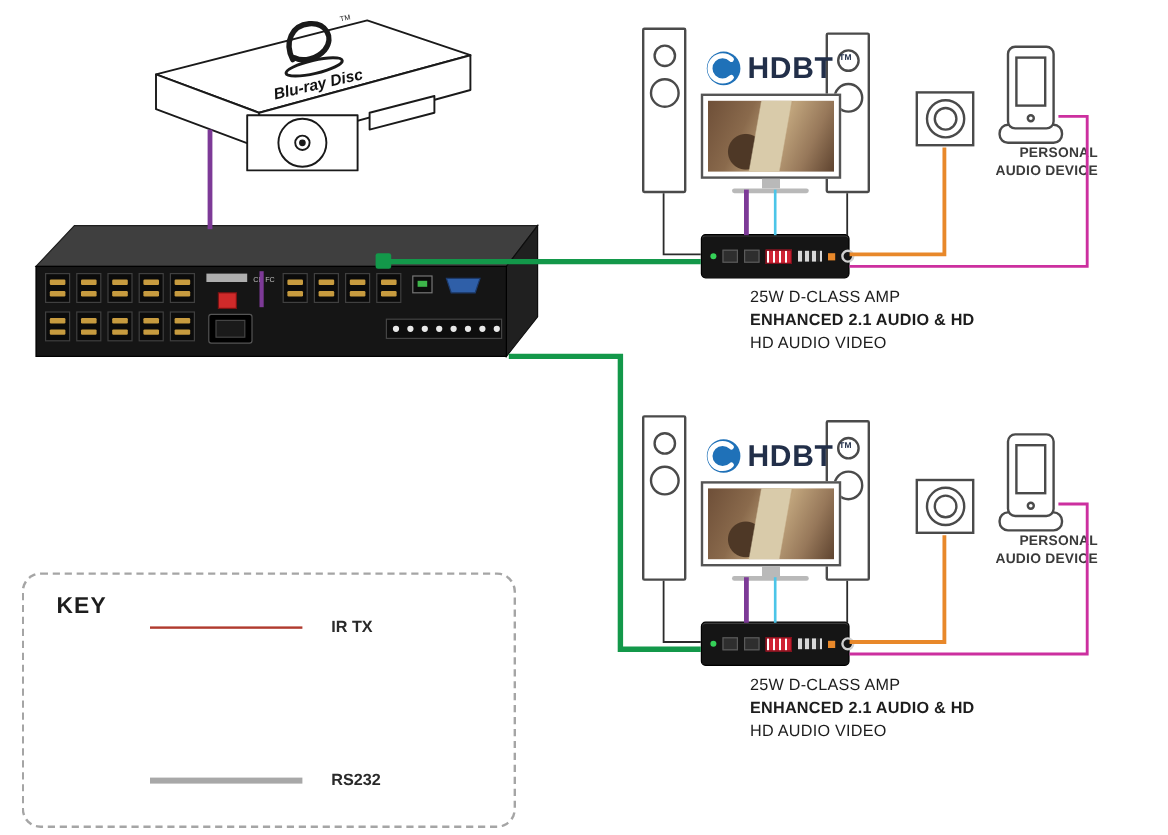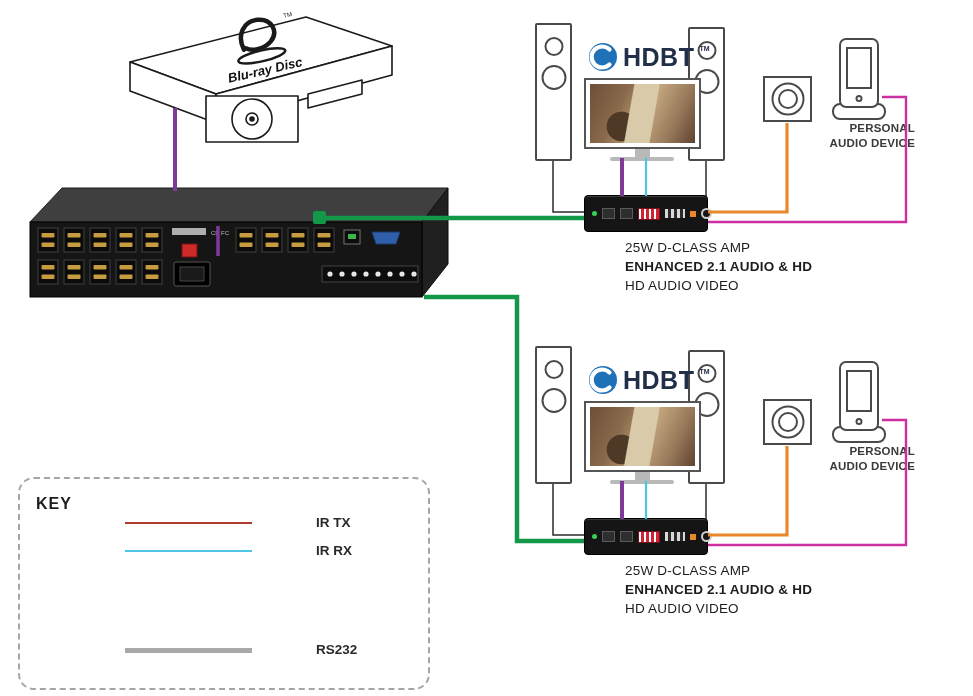--- a/index.html
+++ b/index.html
@@ -49,28 +49,28 @@
   .rx-led{width:5px;height:5px;border-radius:50%;background:#35d158;flex:none}
   .rx-port{width:13px;height:11px;background:#2e2e2e;border:1px solid #5a5a5a;flex:none}
   .rx-dip{width:22px;height:12px;background-color:#cf2233;background-image:repeating-linear-gradient(90deg,#fff 0 2px,rgba(0,0,0,0) 2px 5px);border:1px solid #7e0f1c;flex:none}
   .rx-pads{width:20px;height:9px;background:repeating-linear-gradient(90deg,#d8d8d8 0 3px,#2a2a2a 3px 6px);flex:none}
   .rx-sq{width:6px;height:6px;background:#e8882a;flex:none}
   .rx-jack{width:11px;height:11px;border:2px solid #cfcfcf;border-radius:50%;background:#151515;flex:none}
   .caption{width:240px;font-size:13.5px;line-height:19px;color:#1d1d1d;letter-spacing:.2px}
   .caption .b{font-weight:bold}
   
   .key{position:absolute;left:18px;top:477px;width:412px;height:213px;border:2px dashed #a5a5a5;border-radius:16px;z-index:2}
-  .key-title{position:absolute;left:16px;top:16px;font-size:16px;font-weight:bold;letter-spacing:1px;color:#1d1d1d}
+  .key-title{position:absolute;left:27px;top:16px;font-size:19px;font-weight:bold;letter-spacing:1px;color:#1d1d1d}
   .key-row{position:absolute;left:105px;display:flex;align-items:center}
   .key-row.twoline{align-items:flex-start}
   .key-row.twoline .key-swatch{margin-top:7px}
   .key-swatch{width:127px;flex:none}
   .key-swatch.thin{height:2px}
   .key-swatch.thick{height:5px}
-  .key-label{margin-left:64px;font-size:13.5px;font-weight:bold;color:#2a2a2a;line-height:18px;white-space:nowrap}
+  .key-label{margin-left:24px;font-size:13.5px;font-weight:bold;color:#2a2a2a;line-height:18px;white-space:nowrap}
   .key-label span{display:block}
 </style>
 </head>
 <body>
 
 <div class="canvas">
 
   <svg class="wires" viewBox="0 0 973 696">
 
     <polyline class="w-hdmi" points="175,108 175,191" style="stroke: rgb(125, 58, 151);"></polyline>
@@ -274,23 +274,19 @@
       <div>HD AUDIO VIDEO</div>
     </div>
   </div>
 
   <div class="key">
     <div class="key-title">KEY</div>
     <div class="key-row" style="top:35px">
       <span class="key-swatch thin" style="background: rgb(176, 58, 46);"></span>
       <span class="key-label">IR TX</span>
     </div>
-    <div class="key-row" style="top:63px">
-      <span class="key-swatch thin" style="background: rgb(76, 197, 232);"></span>
-      <span class="key-label">IR RX</span>
-    </div>
     <div class="key-row" style="top:162px">
       <span class="key-swatch thick" style="background: rgb(168, 168, 168);"></span>
       <span class="key-label">RS232</span>
     </div>
   </div>
 
 </div>
 
 </body></html>

